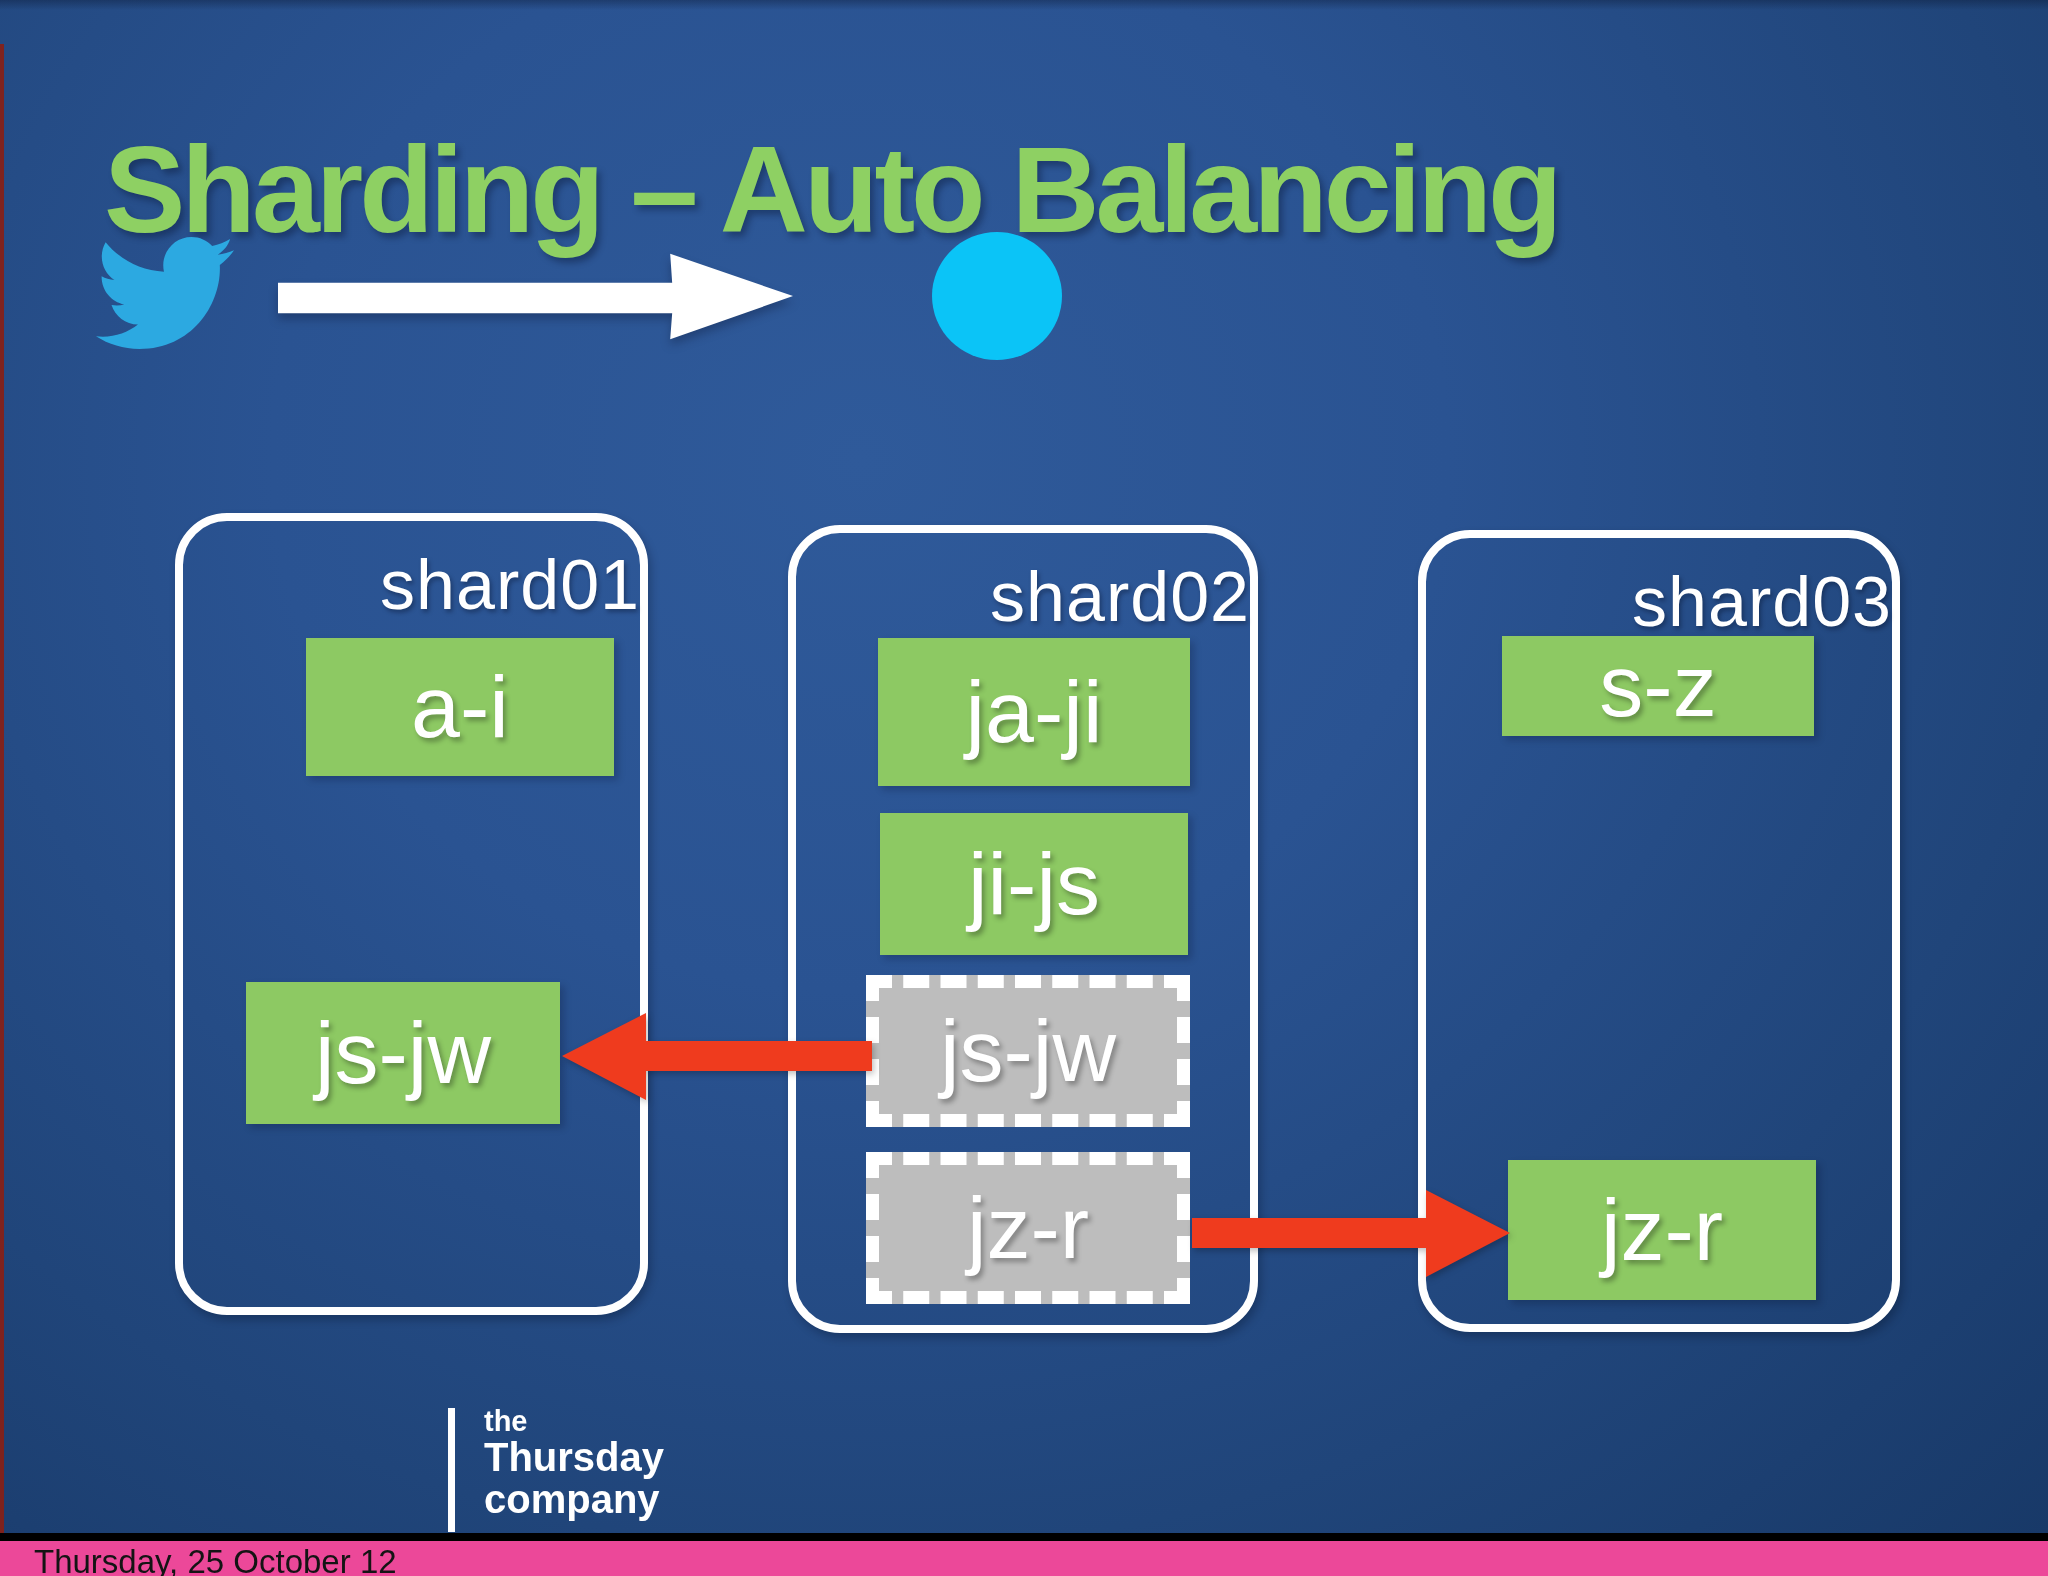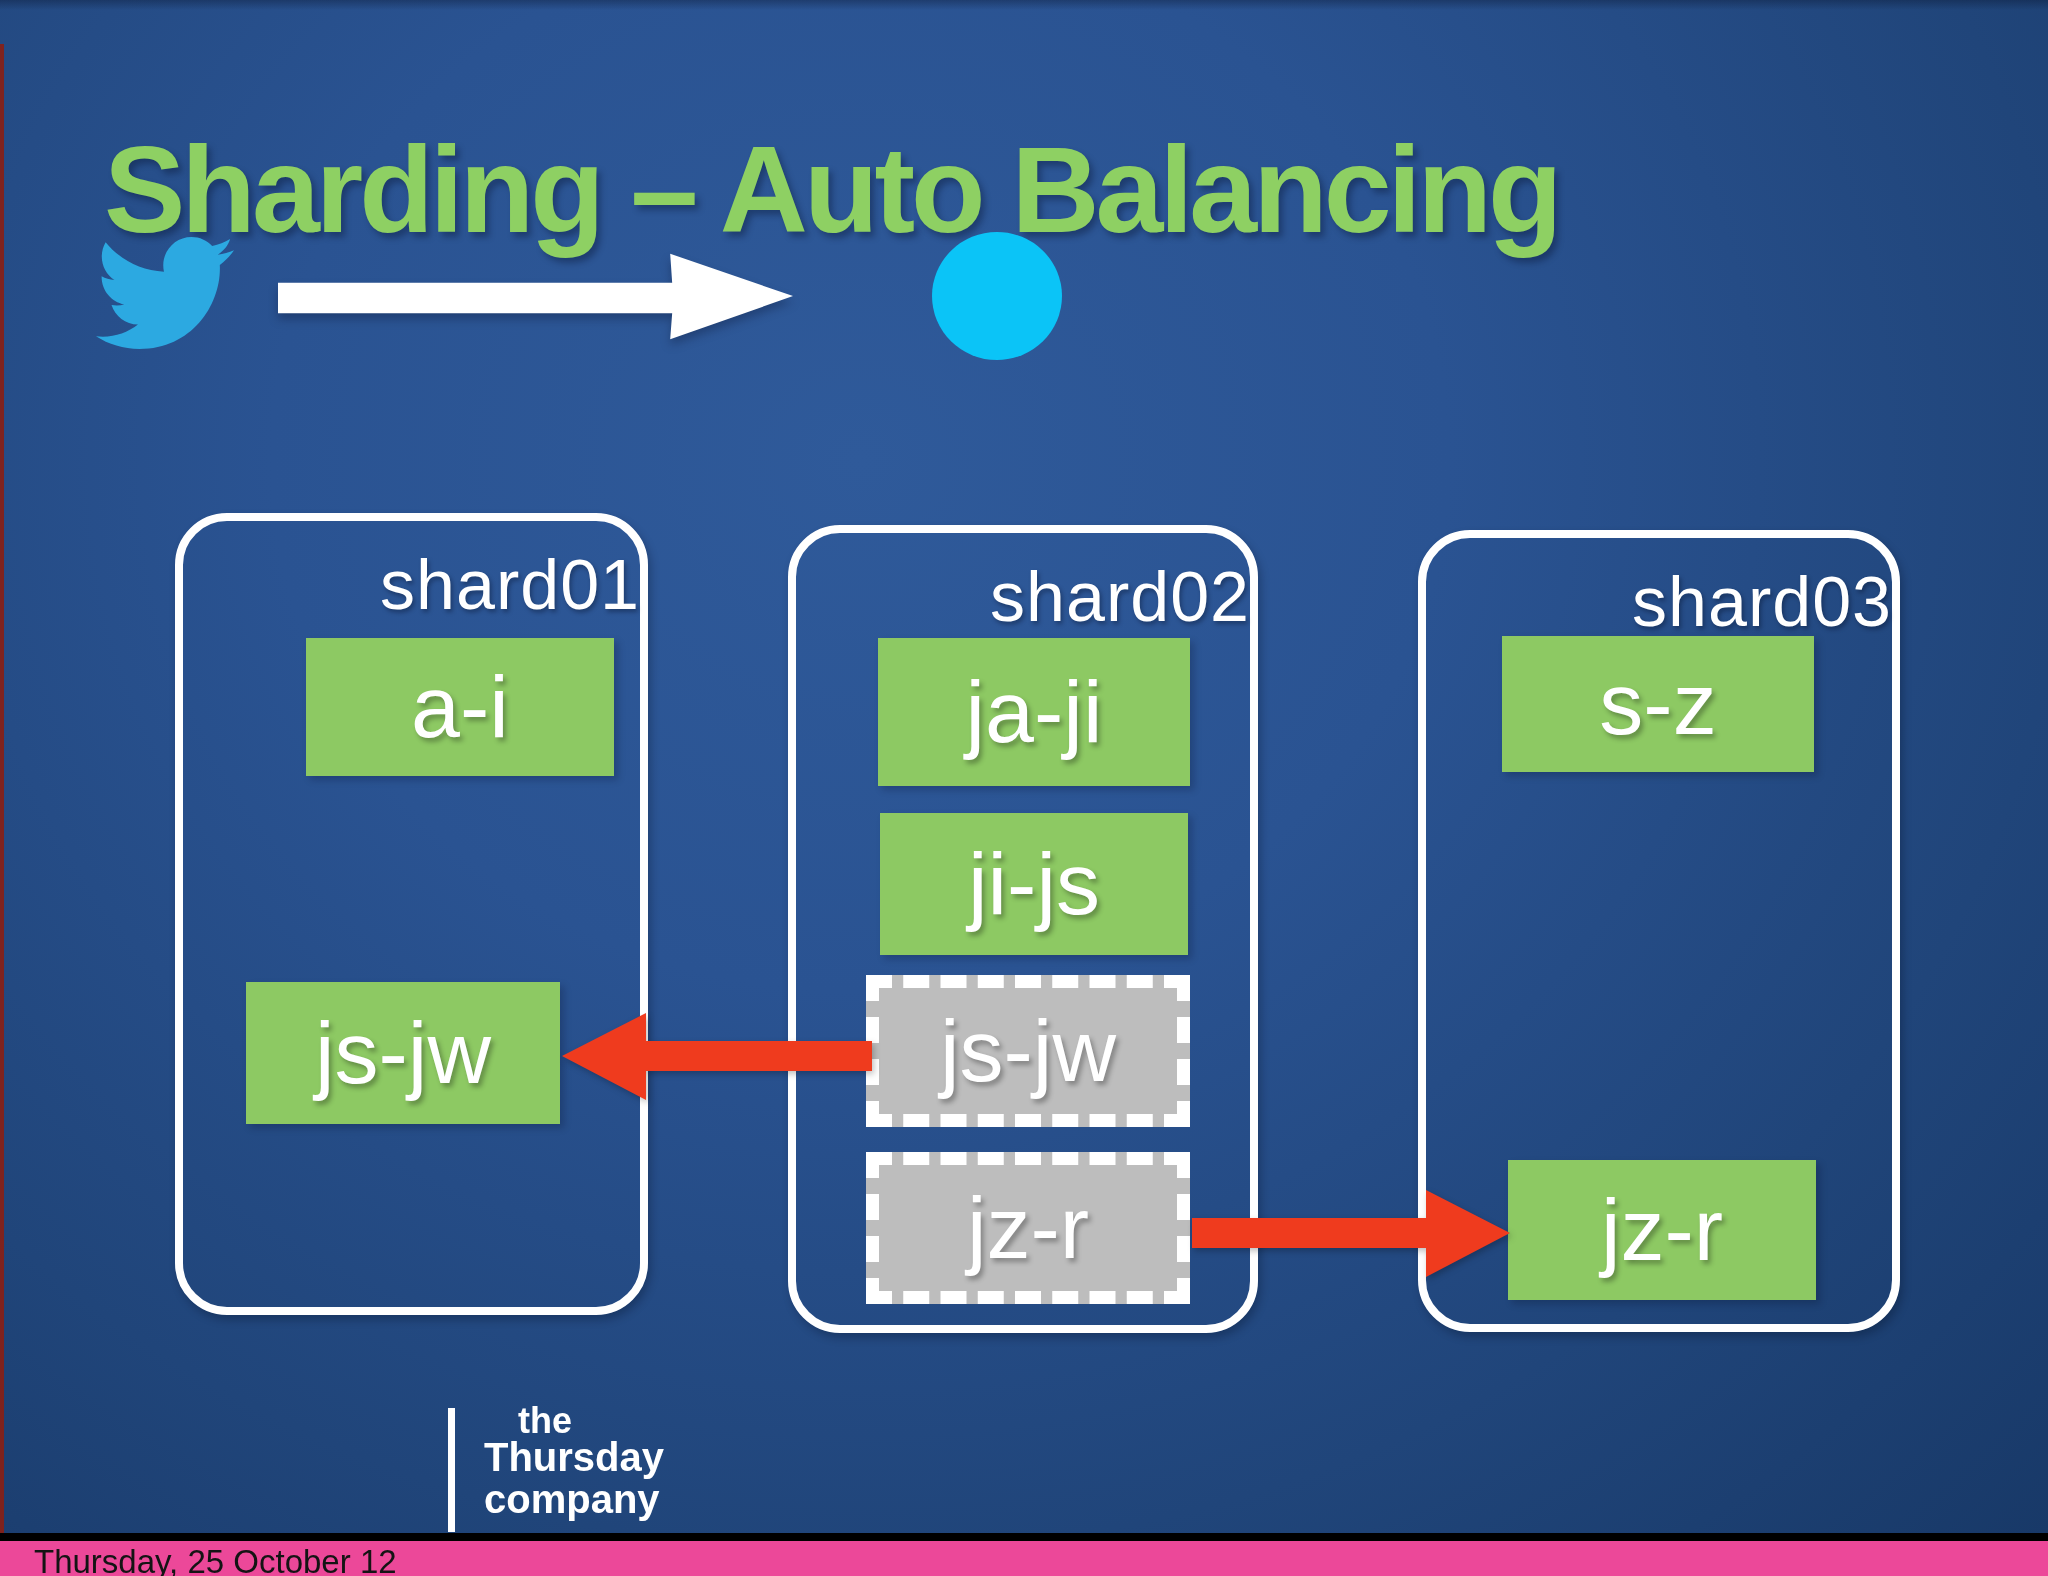--- a/index.html
+++ b/index.html
@@ -53,34 +53,34 @@
     text-shadow:3px 4px 5px rgba(0,0,0,.30);
   }
   .chunk.green{background:#8dc963;box-shadow:4px 4px 7px rgba(0,10,30,.22);}
   .chunk.gray{background:#bdbdbd;border:13px dashed #ffffff;}
   .c-ai   {left:258px; top:638px; width:308px;height:138px;margin-left:48px;}
   .c-jsjw1{left:246px; top:982px; width:314px;height:142px;}
   .c-jaji {left:878px; top:638px; width:312px;height:148px;}
   .c-jijs {left:880px; top:813px; width:308px;height:142px;}
   .c-jsjw2{left:866px; top:975px; width:298px;height:126px;}
   .c-jzr2 {left:866px; top:1152px;width:298px;height:126px;}
-  .c-sz   {left:1502px;top:636px; width:312px;height:136px;text-align:right;}
+  .c-sz   {left:1502px;top:636px; width:312px;height:100px;text-align:right;}
   .c-jzr3 {left:1508px;top:1160px;width:308px;height:140px;}
   
   .red-arrow{position:absolute;filter:drop-shadow(2px 3px 3px rgba(0,0,0,.25));}
   .arrow-left {left:562px; top:1008px;width:310px;height:96px;}
   .arrow-right{left:1192px;top:1185px;width:318px;height:96px;}
   
   .brand{
     position:absolute;left:36px;top:1368px;color:#ffffff;
     font-size:158px;font-weight:bold;letter-spacing:-7px;line-height:1;
   }
   .logo-bar{position:absolute;left:448px;top:1408px;width:7px;height:124px;background:#ffffff;}
   .tagline{position:absolute;left:484px;top:1406px;color:#ffffff;font-weight:bold;}
-  .tagline .small{font-size:36px;line-height:30px;display:block;margin-left:34px;}
+  .tagline .small{font-size:29px;line-height:30px;display:block;}
   .tagline .big{font-size:40px;line-height:42px;display:block;}
   
   .footer{
     position:absolute;left:0;top:1533px;width:2048px;height:43px;
     background:#ec4899;border-top:8px solid #000000;box-sizing:border-box;
   }
   .footer-date{
     position:absolute;left:34px;top:2px;color:#141414;font-size:33px;
   }
 </style>

